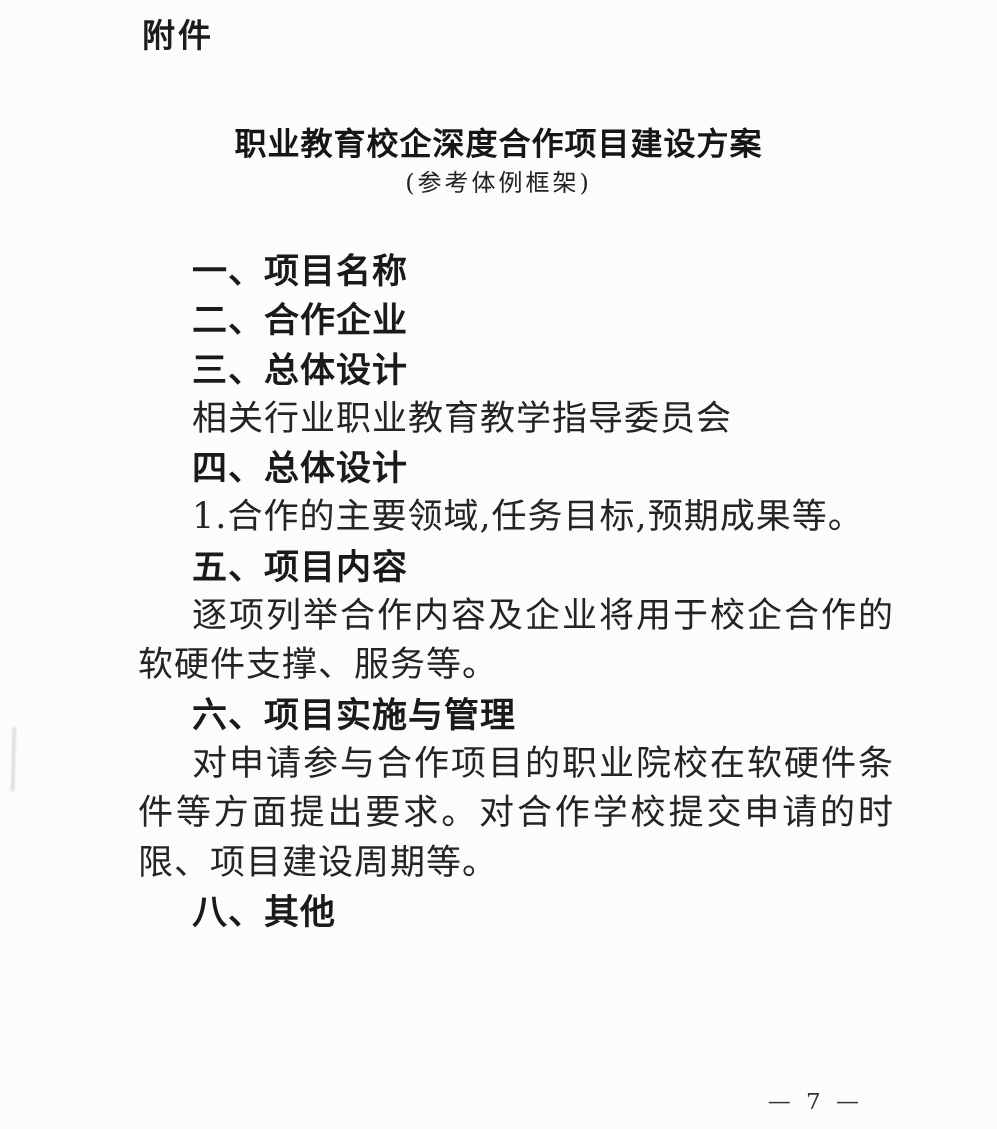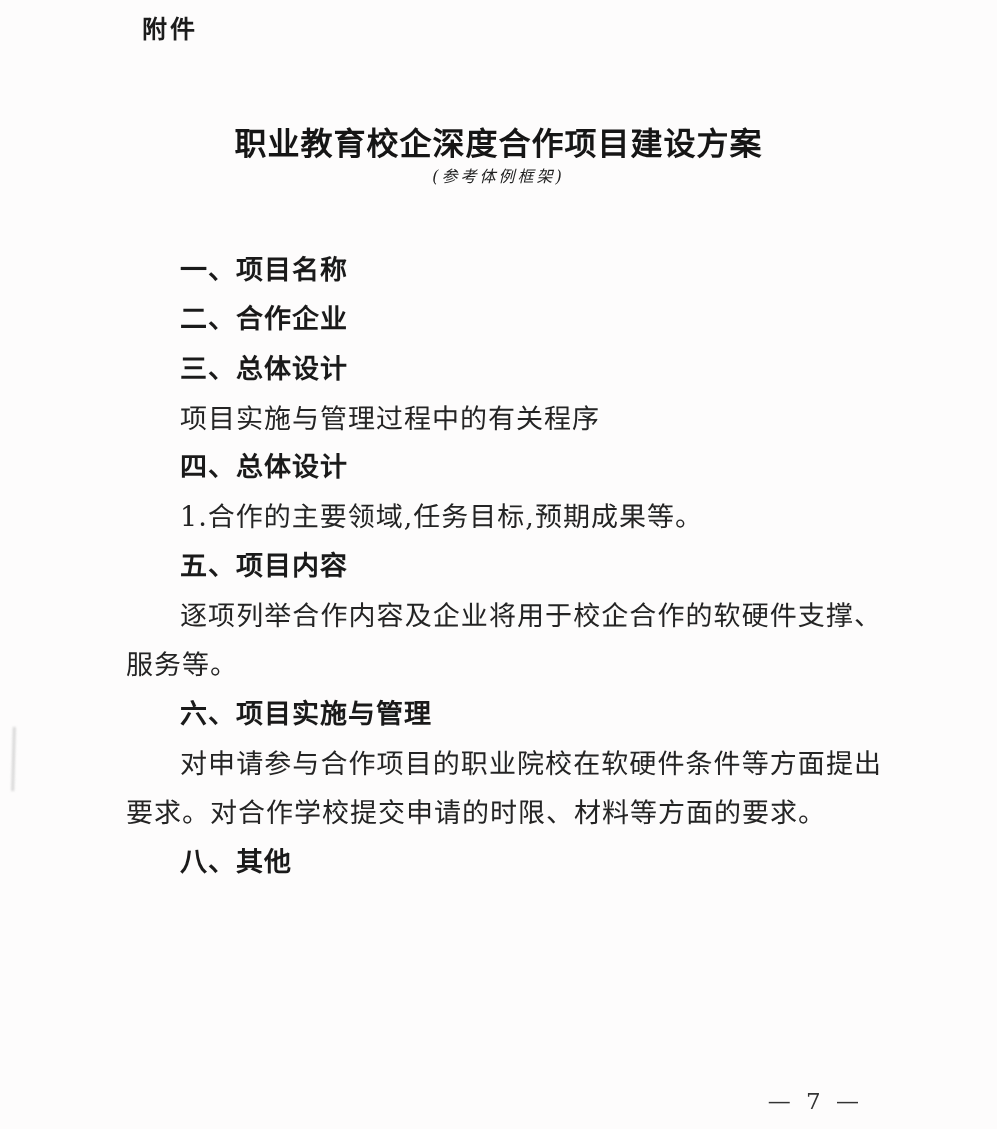--- a/index.html
+++ b/index.html
@@ -27,21 +27,21 @@
     filter: blur(1.2px);
     transform: rotate(1.5deg);
     opacity: 0.7;
   }
   .attachment-label {
     position: absolute;
     left: 142px;
     top: 9px;
     font-family: "Liberation Sans", sans-serif;
     font-weight: 700;
-    font-size: 25px;
+    font-size: 33px;
     letter-spacing: 3px;
     color: #1c1c1c;
   }
   .doc-title {
     position: absolute;
     left: 0;
     top: 97px;
     width: 100%;
     text-align: center;
     font-family: "DejaVu Serif", serif;
@@ -50,31 +50,30 @@
     letter-spacing: 1px;
     color: #161616;
   }
   .doc-subtitle {
     position: absolute;
     left: 0;
     top: 163px;
     width: 100%;
     text-align: center;
     font-family: "DejaVu Serif", serif;
-    font-style: italic;
-    font-size: 16px;
+    font-size: 24px;
     letter-spacing: 3px;
     color: #222222;
   }
   .content {
     position: absolute;
-    left: 126px;
+    left: 138px;
     top: 246px;
     width: 756px;
-    font-size: 27px;
+    font-size: 35px;
     line-height: 49.3px;
   }
   .content p {
     margin: 0;
     text-indent: 54px;
     text-align: justify;
     text-justify: inter-character;
   }
   .content p.h {
     font-family: "Liberation Sans", sans-serif;
@@ -108,25 +107,25 @@
   <div class="attachment-label">附件</div>
 
   <h1 class="doc-title">职业教育校企深度合作项目建设方案</h1>
 
   <div class="doc-subtitle">(参考体例框架)</div>
 
   <div class="content">
     <p class="h">一、项目名称</p>
     <p class="h">二、合作企业</p>
     <p class="h">三、总体设计</p>
-    <p class="b">项目实施与管理过程中的有关程序</p>
+    <p class="b">相关行业职业教育教学指导委员会</p>
     <p class="h">四、总体设计</p>
     <p class="b">1.合作的主要领域,任务目标,预期成果等。</p>
     <p class="h">五、项目内容</p>
     <p class="b">逐项列举合作内容及企业将用于校企合作的软硬件支撑、服务等。</p>
     <p class="h">六、项目实施与管理</p>
-    <p class="b">对申请参与合作项目的职业院校在软硬件条件等方面提出要求。对合作学校提交申请的时限、材料等方面的要求。</p>
+    <p class="b">对申请参与合作项目的职业院校在软硬件条件等方面提出要求。对合作学校提交申请的时限、项目建设周期等。</p>
     <p class="h">八、其他</p>
   </div>
 
   <div class="page-number">— 7 —</div>
 
 </div>
 
 </body></html>

